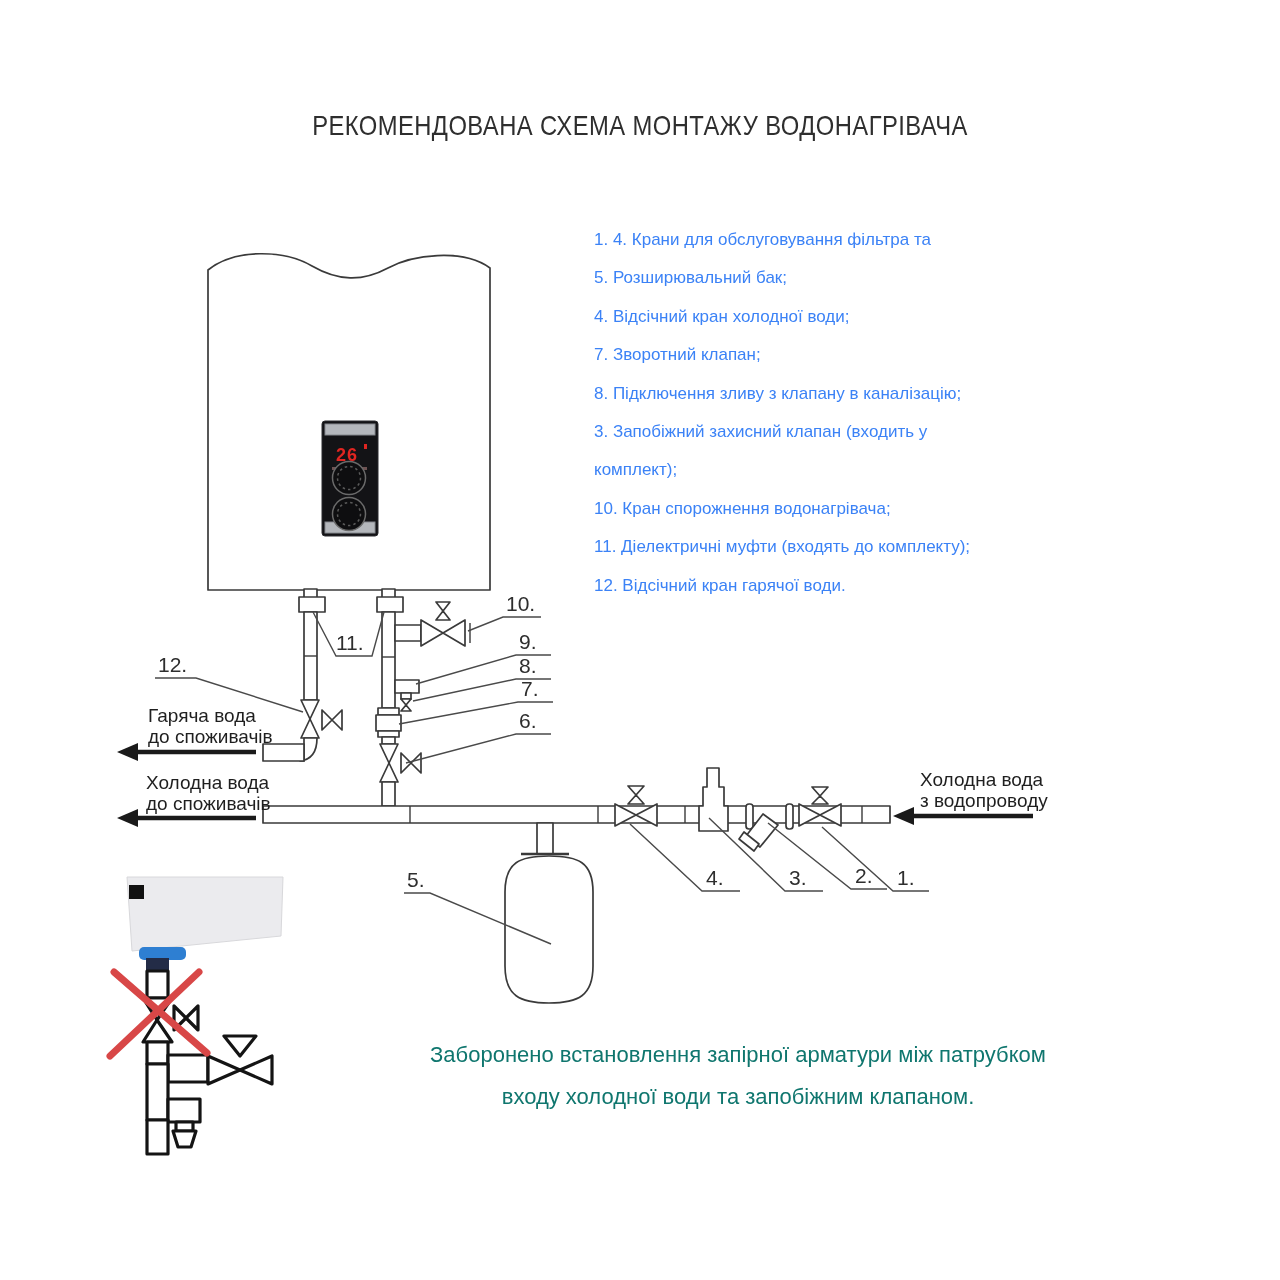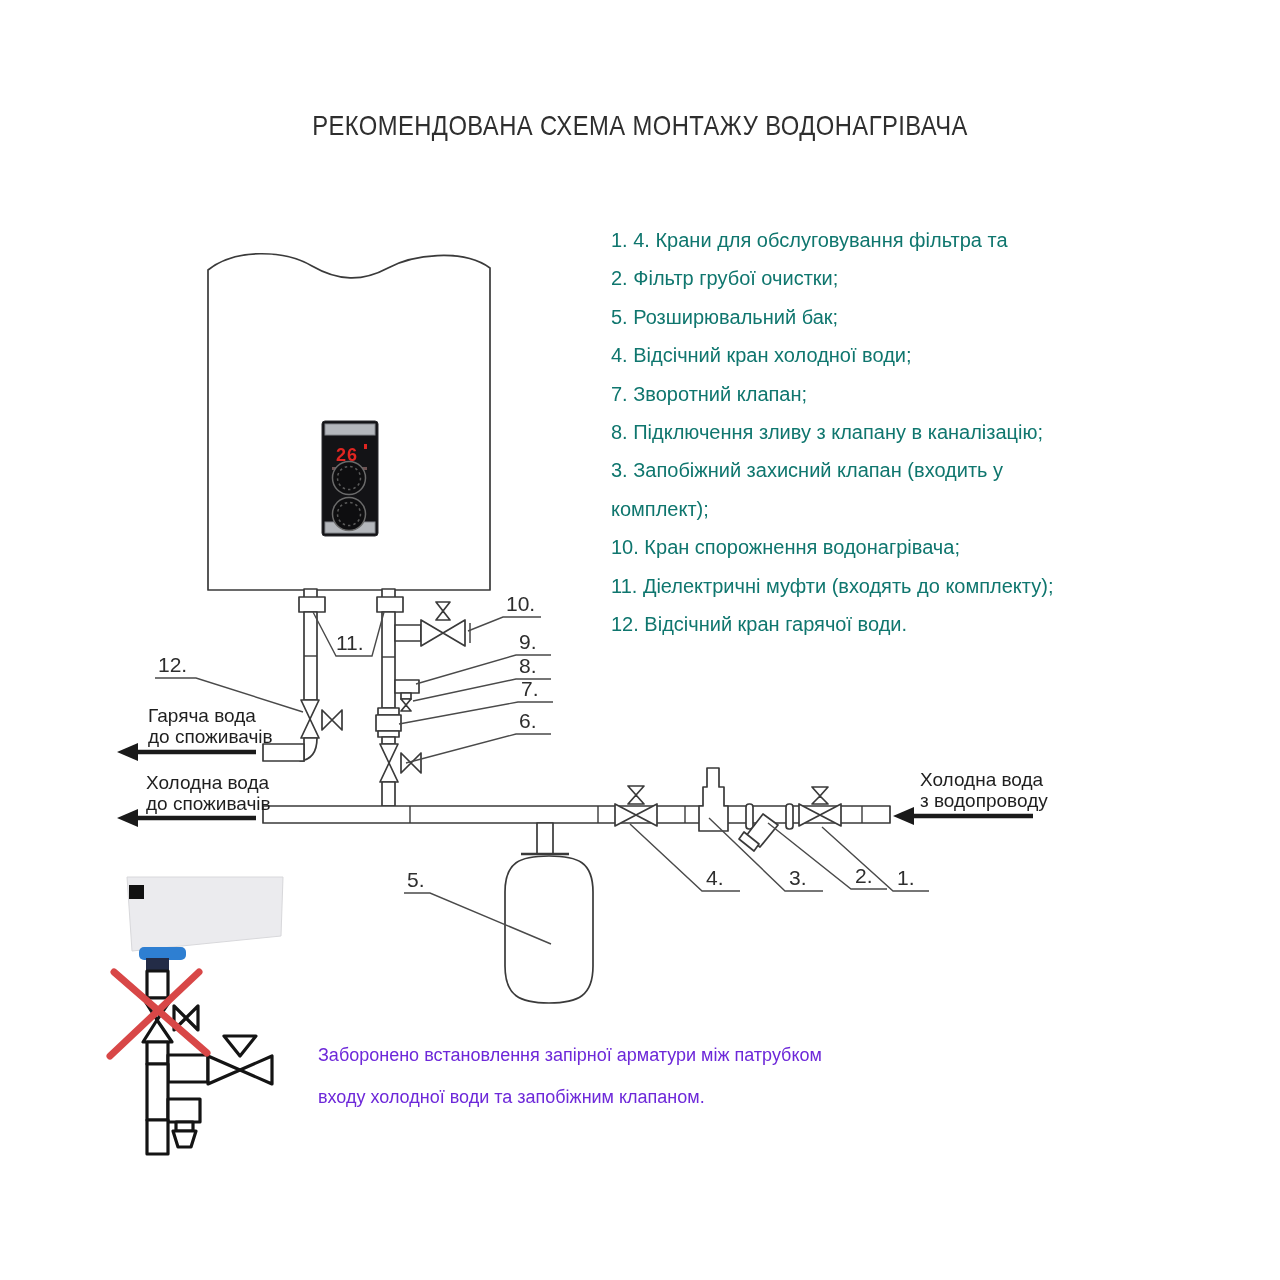--- a/index.html
+++ b/index.html
@@ -1,44 +1,43 @@
 <!DOCTYPE html>
 <html><head>
 <meta charset="utf-8">
 <style>
   html,body{margin:0;padding:0;background:#fff;}
   .canvas{position:relative;width:1280px;height:1172px;background:#fff;overflow:hidden;
           font-family:"Liberation Sans",sans-serif;color:#1c1c1c;}
   .page-title{position:absolute;left:0;right:0;top:110px;text-align:center;
               font-size:28px;letter-spacing:.5px;color:#2e2e2e;
               transform:scaleX(.85);transform-origin:center;white-space:nowrap;}
-  .legend{position:absolute;left:611px;top:221px;width:620px;
-          font-size:20px;line-height:38.4px;color:#0f766e;}
+  .legend{position:absolute;left:594px;top:221px;width:620px;
+          font-size:17px;line-height:38.4px;color:#3b82f6;}
   .warning{position:absolute;left:318px;top:1034px;width:840px;
-           font-size:18px;line-height:42px;color:#6d28d9;}
+           font-size:22px;line-height:42px;color:#0f766e;text-align:center;}
   svg{position:absolute;left:0;top:0;}
   .st{fill:#fff;stroke:#3a3a3a;stroke-width:1.7;stroke-linejoin:round;}
   .ln{fill:none;stroke:#4a4a4a;stroke-width:1.4;}
   .tick{stroke:#3a3a3a;stroke-width:1.4;}
   .thick{fill:#fff;stroke:#141414;stroke-width:3.2;stroke-linejoin:round;}
   .lbl{font-family:"Liberation Sans",sans-serif;font-size:21px;fill:#2e2e2e;}
   .flow{font-family:"Liberation Sans",sans-serif;font-size:19px;fill:#1f1f1f;}
   .arrow{stroke:#1a1a1a;stroke-width:4.6;}
   .arrowhead{fill:#1a1a1a;stroke:none;}
 </style>
 </head>
 <body>
 
 <div class="canvas">
 
   <div class="page-title">РЕКОМЕНДОВАНА СХЕМА МОНТАЖУ ВОДОНАГРІВАЧА</div>
 
   <div class="legend">
     <div>1. 4. Крани для обслуговування фільтра та</div>
-    <div>2. Фільтр грубої очистки;</div>
     <div>5. Розширювальний бак;</div>
     <div>4. Відсічний кран холодної води;</div>
     <div>7. Зворотний клапан;</div>
     <div>8. Підключення зливу з клапану в каналізацію;</div>
     <div>3. Запобіжний захисний клапан (входить у</div>
     <div>комплект);</div>
     <div>10. Кран спорожнення водонагрівача;</div>
     <div>11. Діелектричні муфти (входять до комплекту);</div>
     <div>12. Відсічний кран гарячої води.</div>
   </div>

